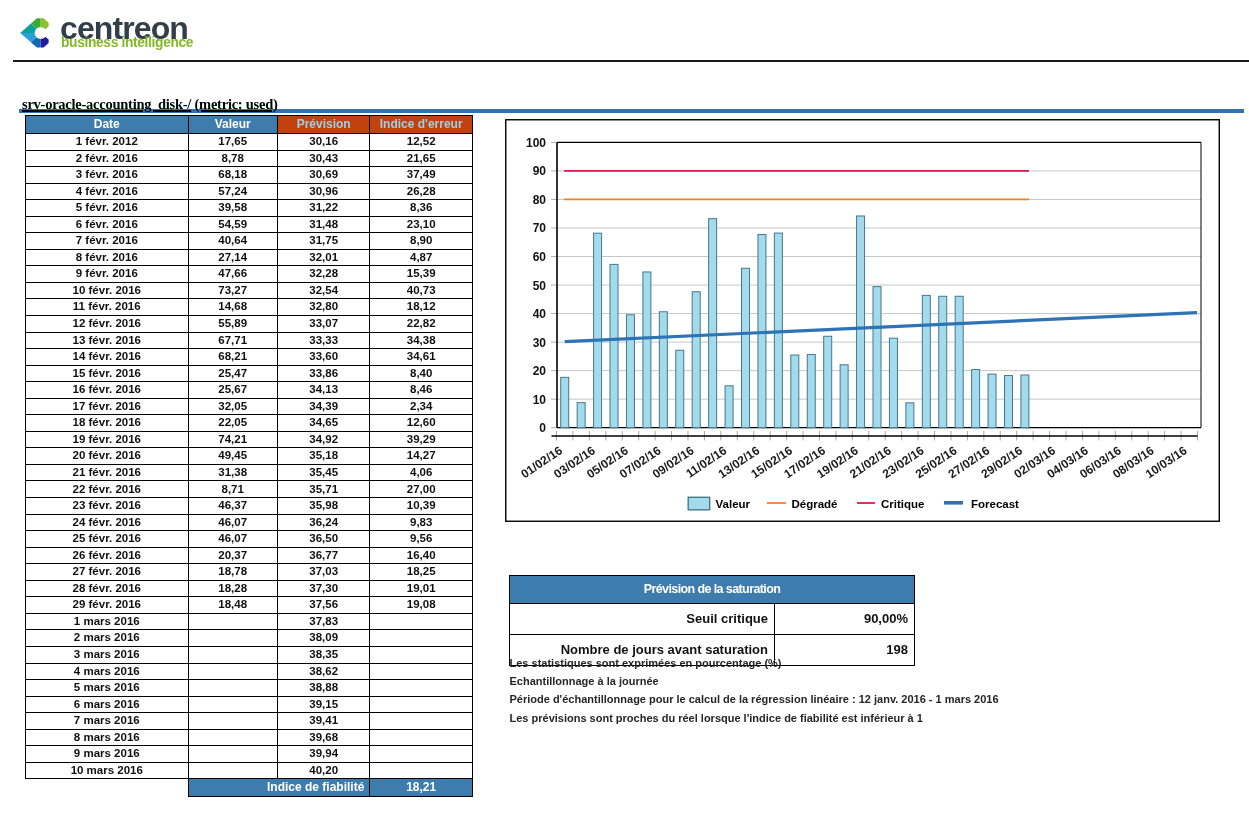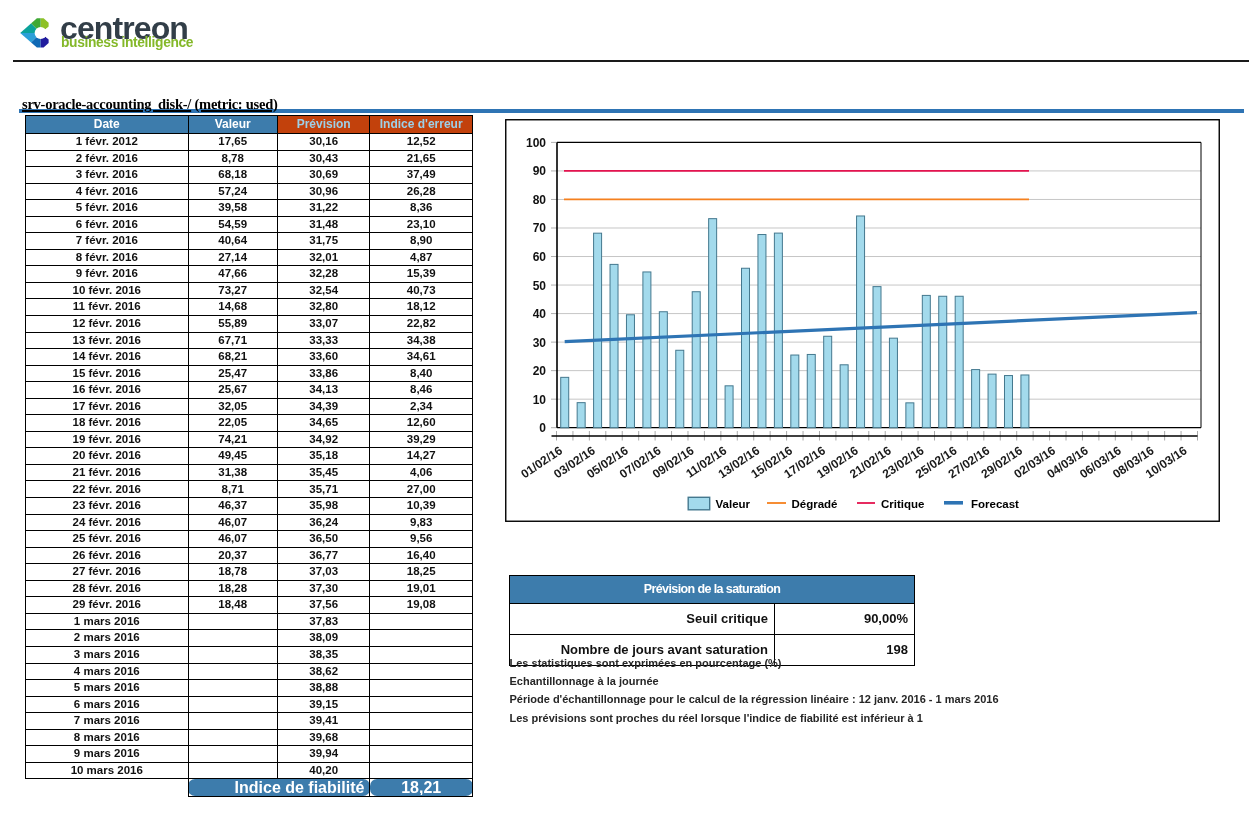--- a/index.html
+++ b/index.html
@@ -9,21 +9,21 @@
 #toprule{left:13px;top:60px;width:1236px;height:0;border-top:2px solid #1a1a1a;}
 #blueband{left:19px;top:109.4px;width:1224.5px;height:3.8px;background:#2e74b4;}
 #title{left:22px;top:97.5px;line-height:12px;font-size:14.5px;font-weight:bold;color:#000;letter-spacing:-0.25px;font-family:Liberation Serif, serif;}
 #title span{text-decoration:underline;text-decoration-thickness:1.7px;text-underline-offset:1.2px;}
 table{border-collapse:collapse;table-layout:fixed;}
 #mt{width:448px;font-size:11.5px;font-weight:bold;color:#111;}
 #mt td{border:1.5px solid #000;text-align:center;height:15.55px;padding:0;line-height:15.5px;
   overflow:hidden;white-space:nowrap;}
 #mt tr.hd td{background:#3d7cac;color:#fff;height:17px;font-size:12px;}
 #mt tr.hd td.lt{background:#c2410c;color:#9dd0e8;}
-#mt tr.ft td{background:#3d7cac;color:#fff;height:16.5px;font-size:16px;border-radius:7px;}
+#mt tr.ft td{background:#3d7cac;color:#fff;height:16.5px;font-size:12px;}
 #mt tr.ft td.nob{background:#fff;border:none;border-top:1.5px solid #000;}
 #st{width:405px;font-size:13px;font-weight:bold;color:#111;letter-spacing:0;}
 #st td{border:1.5px solid #000;padding:6px;height:18px;line-height:18px;white-space:nowrap;}
 #st tr.hd td{background:#3d7cac;color:#fff;text-align:center;font-size:12.5px;letter-spacing:-0.6px;height:15px;line-height:15px;}
 #st td.lbl{text-align:right;padding-right:6px;}
 #st td.val{text-align:right;}
 .note{left:509.5px;line-height:1;font-size:11px;font-weight:bold;color:#262626;letter-spacing:0;}
 </style></head>
 <body>
 <svg class="abs" style="left:19.5px;top:17px" width="29" height="31" viewBox="0 0 29 31">

